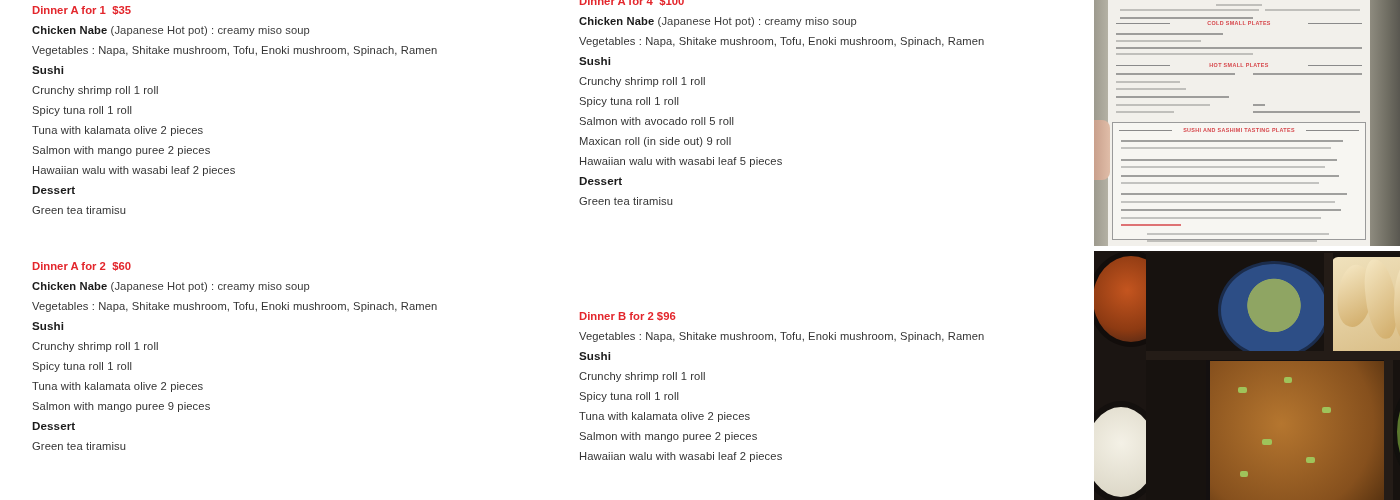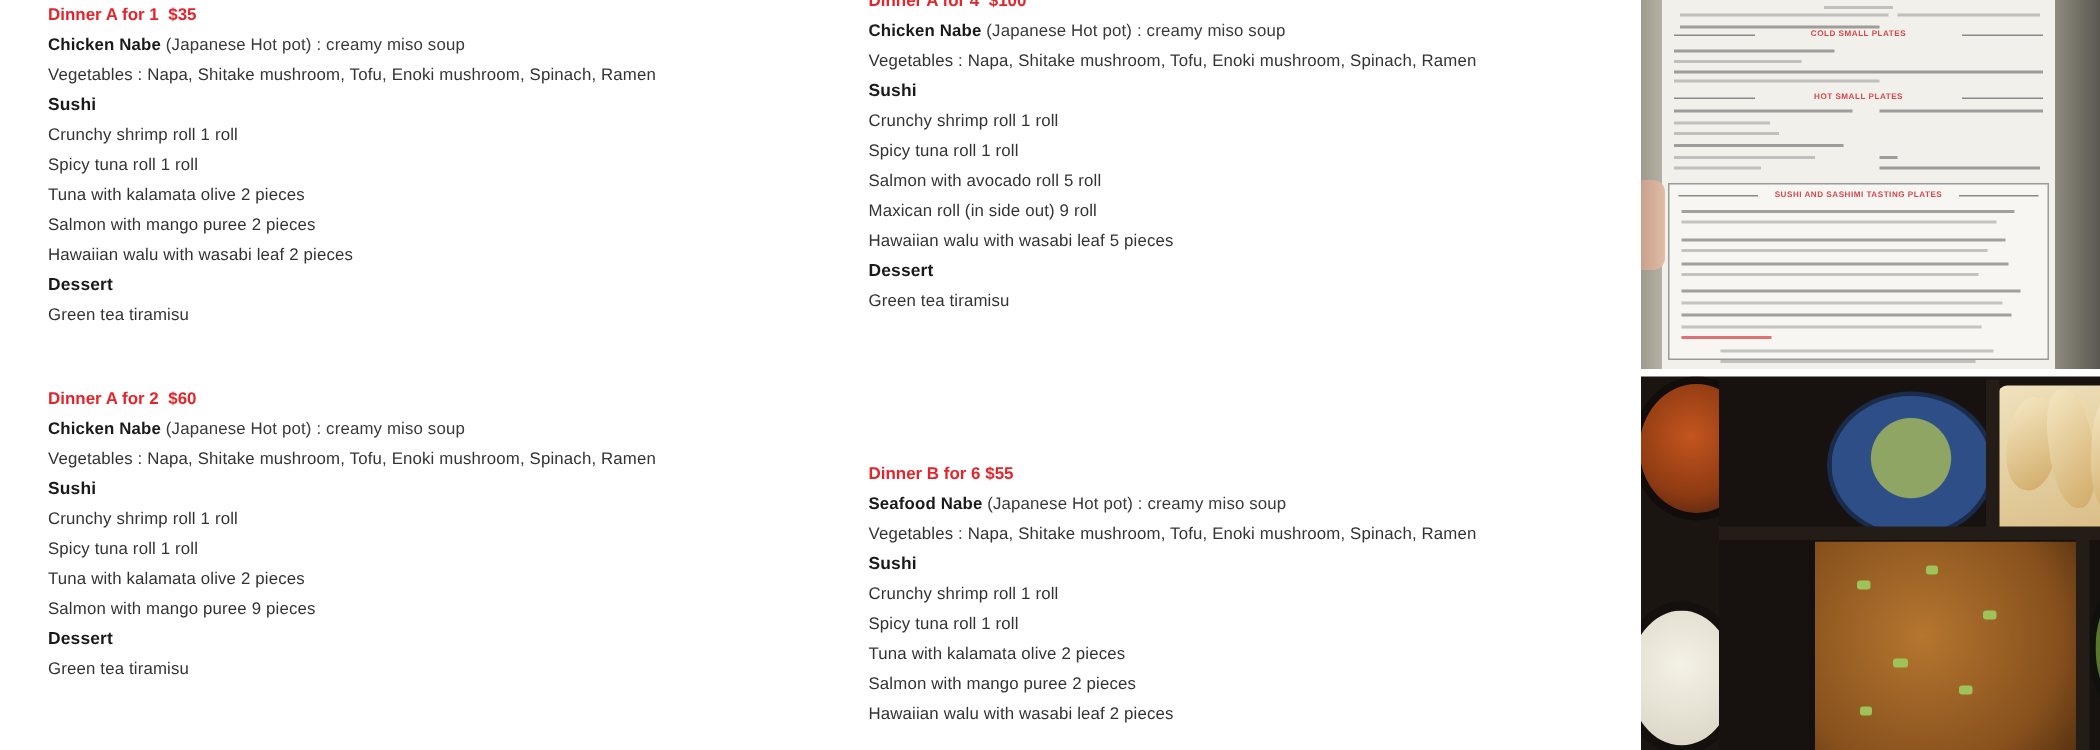--- a/index.html
+++ b/index.html
@@ -181,23 +181,22 @@
     <div class="line plain">Spicy tuna roll 1  roll</div>
     <div class="line plain">Salmon with avocado roll  5 roll</div>
     <div class="line plain">Maxican roll (in side out) 9 roll</div>
     <div class="line plain">Hawaiian walu with wasabi leaf 5 pieces</div>
     <div class="line section">Dessert</div>
     <div class="line plain">Green tea tiramisu</div>
   </div>
 
   <div class="menu-block blk-b1">
     <div class="heading-price">
-      <span>Dinner B for 6</span>&nbsp;<span>$55</span>
-    </div>
-    <div class="line bold-lead"><b>Seafood Nabe</b><span> (Japanese Hot pot) : creamy miso soup</span></div>
+      <span>Dinner B for 2</span>&nbsp;<span>$96</span>
+    </div>
     <div class="line plain">Vegetables : Napa, Shitake mushroom, Tofu, Enoki mushroom, Spinach, Ramen</div>
     <div class="line section">Sushi</div>
     <div class="line plain">Crunchy shrimp roll  1  roll</div>
     <div class="line plain">Spicy tuna roll 1  roll</div>
     <div class="line plain">Tuna with kalamata olive 2 pieces</div>
     <div class="line plain">Salmon with mango puree 2 pieces</div>
     <div class="line plain">Hawaiian walu with wasabi leaf 2 pieces</div>
   </div>
 </div>
 

